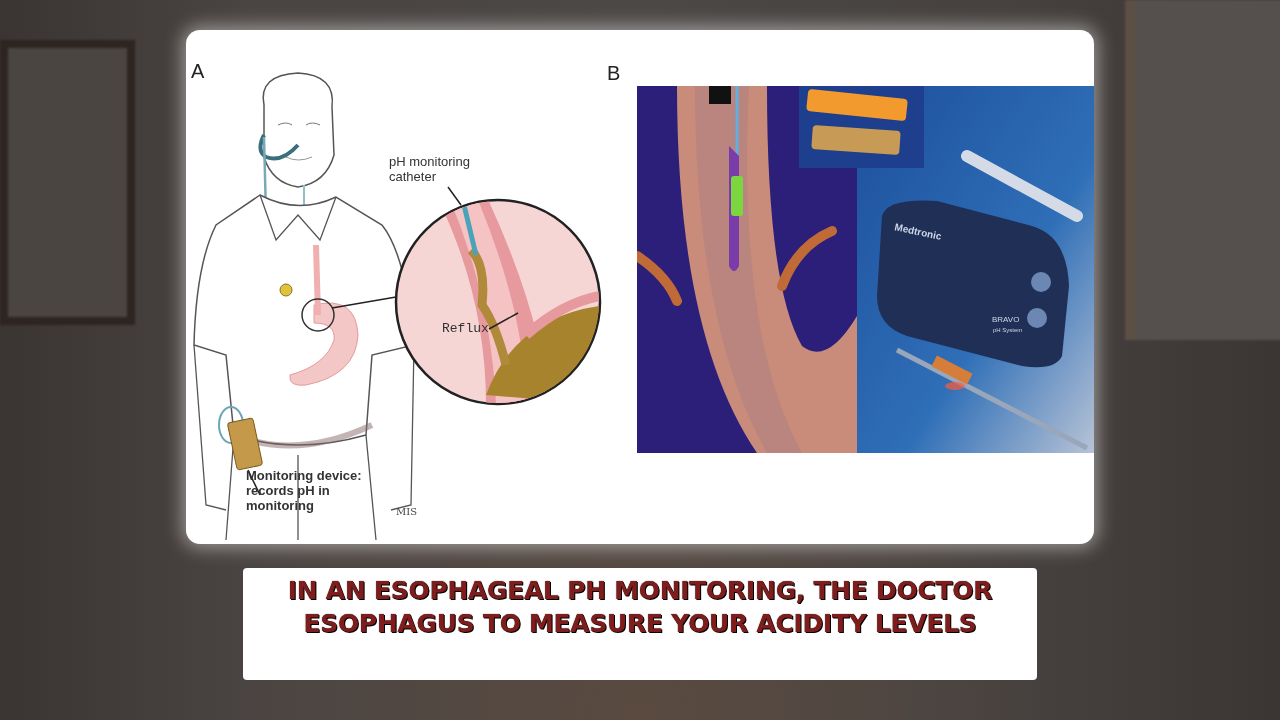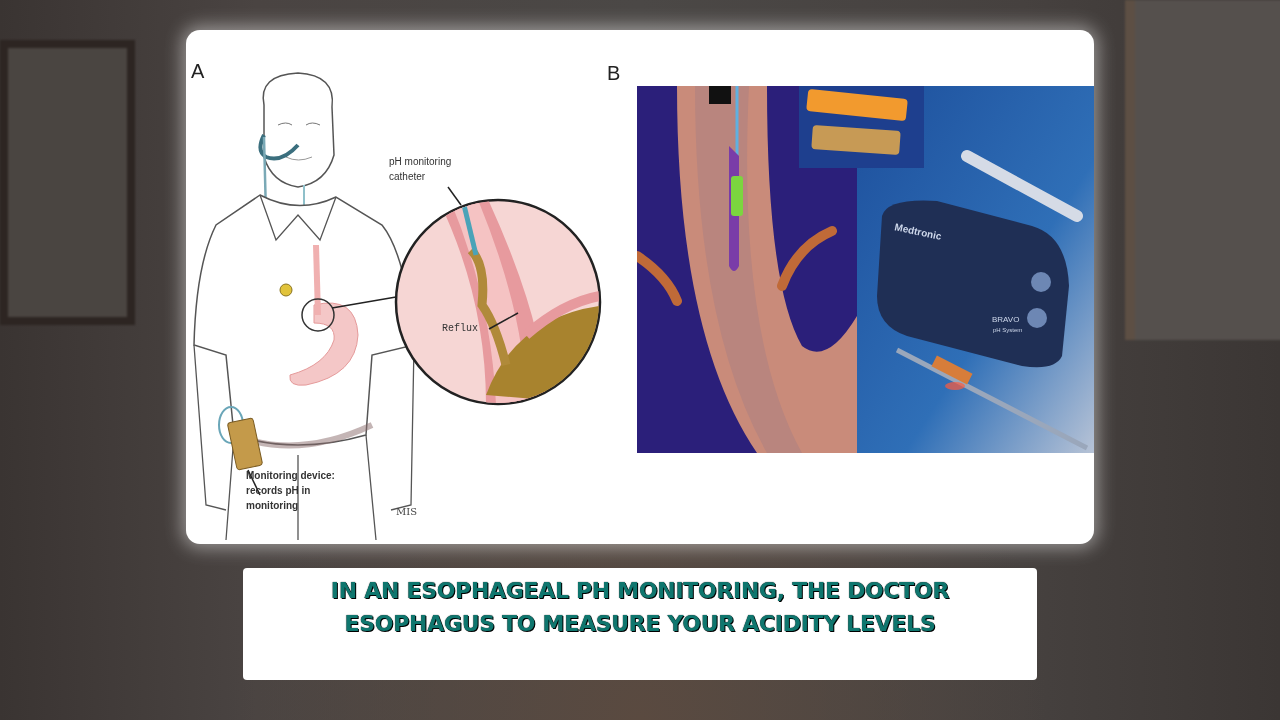--- a/index.html
+++ b/index.html
@@ -10,26 +10,26 @@
         radial-gradient(ellipse at 50% 100%, #5a4a40 0%, rgba(0,0,0,0) 45%),
         linear-gradient(90deg,#3a3432 0%,#4a4442 20%,#4b4846 50%,#46413f 80%,#3b3634 100%);}
   .frame-left{position:absolute;left:0;top:40px;width:135px;height:285px;
       border:8px solid #2d2522;box-sizing:border-box;background:#4a4541;filter:blur(1px);}
   .frame-right{position:absolute;left:1125px;top:0;width:155px;height:340px;
       background:#55504d;border-left:10px solid #5d4f44;filter:blur(1px);}
   .card{position:absolute;left:186px;top:30px;width:908px;height:514px;background:#ffffff;
       border-radius:14px;box-shadow:0 0 18px 4px rgba(255,255,255,0.45);overflow:hidden;}
   .panel-letter{position:absolute;font-size:20px;color:#222;}
   .illus{position:absolute;}
-  .label{position:absolute;font-size:10px;color:#333;line-height:15px;}
+  .label{position:absolute;font-size:13px;color:#333;line-height:15px;}
   .photo{position:absolute;left:451px;top:56px;width:457px;height:367px;overflow:hidden;}
   .caption{position:absolute;left:243px;top:568px;width:794px;height:112px;background:#ffffff;
       border-radius:4px;box-sizing:border-box;padding:6px 8px;text-align:center;}
-  .caption-line{font-family:"DejaVu Sans",sans-serif;font-weight:bold;font-size:22px;line-height:33px;
-      color:#0f766e;letter-spacing:-0.3px;
+  .caption-line{font-family:"DejaVu Sans",sans-serif;font-weight:bold;font-size:25px;line-height:33px;
+      color:#7f1d1d;letter-spacing:-0.3px;
       text-shadow:0 0 1px #000, 1px 1px 0 #000;}
 </style>
 </head>
 <body>
 
 <div class="bg"></div>
 <div class="frame-left"></div>
 <div class="frame-right"></div>
 
 <div class="card">

